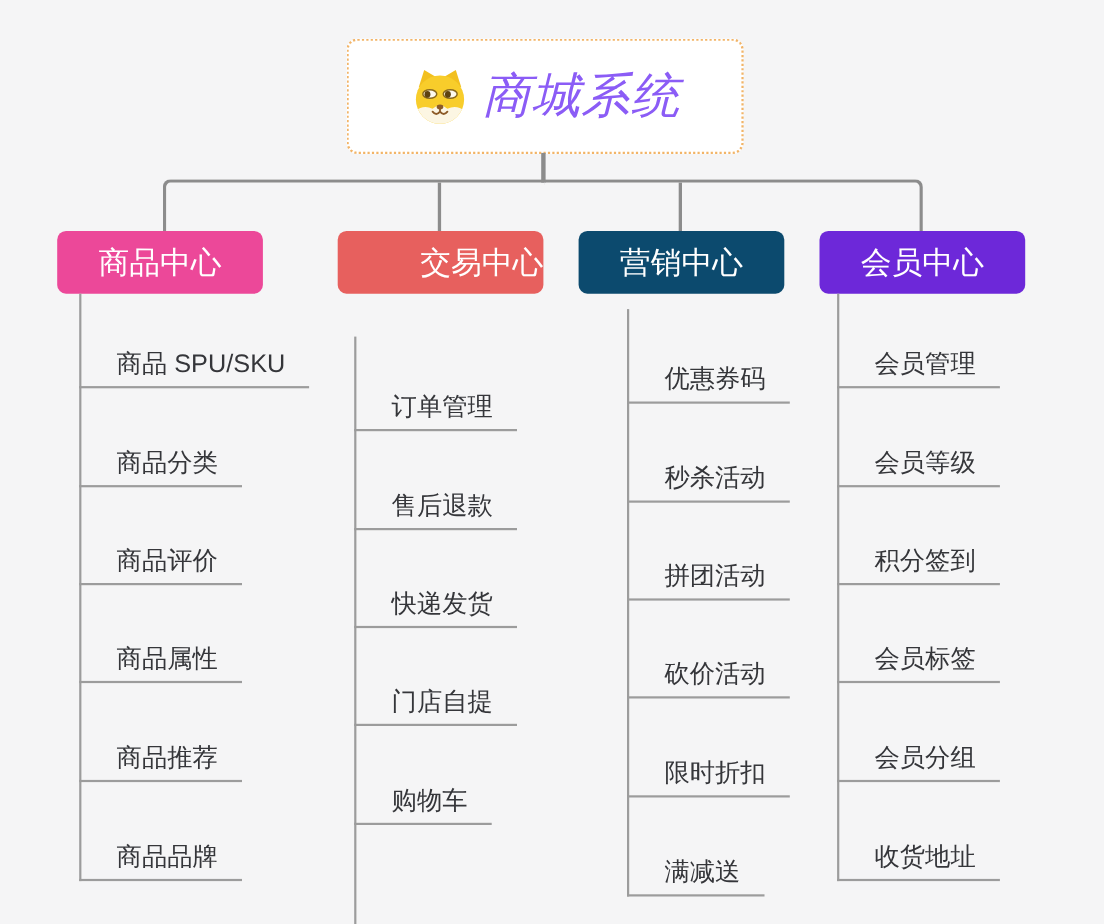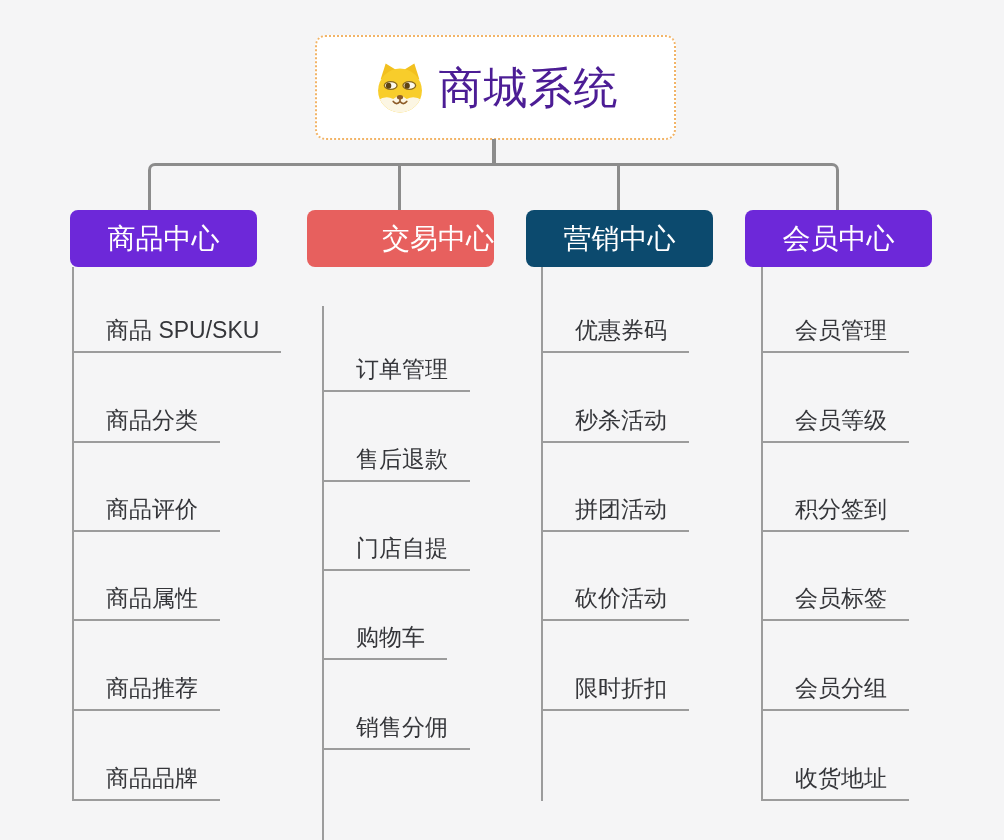--- a/index.html
+++ b/index.html
@@ -11,48 +11,48 @@
   }
 
   
   .root-node {
     position:absolute; left:315px; top:35px; width:361px; height:105px;
     box-sizing:border-box; background:#ffffff;
     border:2px dotted #f2b467; border-radius:10px;
     display:flex; align-items:center; justify-content:center; gap:12px;
     cursor:pointer;
   }
-  .root-title { color:#4c1d95; font-size:44px; line-height:1; letter-spacing:1px; }
+  .root-title { color:#8b5cf6; font-size:44px; line-height:1; letter-spacing:1px;font-style:italic; }
 
   
   .conn { position:absolute; background:#8c8c8c; }
   .conn-root-drop { left:492px; top:139px; width:4px; height:27px; }
   .conn-elbow { position:absolute; box-sizing:border-box; border:0 solid #8c8c8c; background:transparent; }
   .conn-elbow.left  { left:148px; top:163px; width:347px; height:47px;
                       border-top-width:3px; border-left-width:3px; border-top-left-radius:7px; }
   .conn-elbow.right { left:495px; top:163px; width:344px; height:47px;
                       border-top-width:3px; border-right-width:3px; border-top-right-radius:7px; }
   .conn-drop-2 { left:398px; top:166px; width:3px; height:44px; }
   .conn-drop-3 { left:617px; top:166px; width:3px; height:44px; }
 
   
   .branch {
     position:absolute; top:210px; width:187px; height:57px;
     border-radius:8px; color:#ffffff; font-size:28px;
     display:flex; align-items:center; justify-content:center;
     cursor:pointer;
   }
-  .b1 { left:70px;  background:#6d28d9; }
+  .b1 { left:52px;  background:#ec4899; }
   .b2 { left:307px; background:#e7605e;justify-content:flex-end; }
   .b3 { left:526px; background:#0c4a6e; }
   .b4 { left:745px; background:#6d28d9; }
 
   
   .col { position:absolute; top:267px; width:260px; height:540px; }
-  .c1 { left:72px; }  .c2 { left:322px;margin-top:39px; }  .c3 { left:541px; }  .c4 { left:761px; }
+  .c1 { left:72px; }  .c2 { left:322px;margin-top:39px; }  .c3 { left:570px;margin-top:14px; }  .c4 { left:761px; }
   .col::before {
     content:""; position:absolute; left:0; top:0; width:2px; height:534px;
     background:#9c9c9c;
   }
   .leaf {
     position:absolute; left:0;
     padding:0 22px 7px 34px;
     border-bottom:2px solid #9c9c9c;
     font-size:23px; line-height:27px; color:#35363a;
     white-space:nowrap; width:max-content;
@@ -115,31 +115,32 @@
     <div class="leaf">商品分类</div>
     <div class="leaf">商品评价</div>
     <div class="leaf">商品属性</div>
     <div class="leaf">商品推荐</div>
     <div class="leaf">商品品牌</div>
   </div>
 
   <div class="col c2">
     <div class="leaf">订单管理</div>
     <div class="leaf">售后退款</div>
+    <div class="leaf">快递发货</div>
     <div class="leaf">门店自提</div>
     <div class="leaf">购物车</div>
-    <div class="leaf">销售分佣</div>
   </div>
 
   <div class="col c3">
     <div class="leaf">优惠券码</div>
     <div class="leaf">秒杀活动</div>
     <div class="leaf">拼团活动</div>
     <div class="leaf">砍价活动</div>
     <div class="leaf">限时折扣</div>
+    <div class="leaf">满减送</div>
   </div>
 
   <div class="col c4">
     <div class="leaf">会员管理</div>
     <div class="leaf">会员等级</div>
     <div class="leaf">积分签到</div>
     <div class="leaf">会员标签</div>
     <div class="leaf">会员分组</div>
     <div class="leaf">收货地址</div>
   </div>

